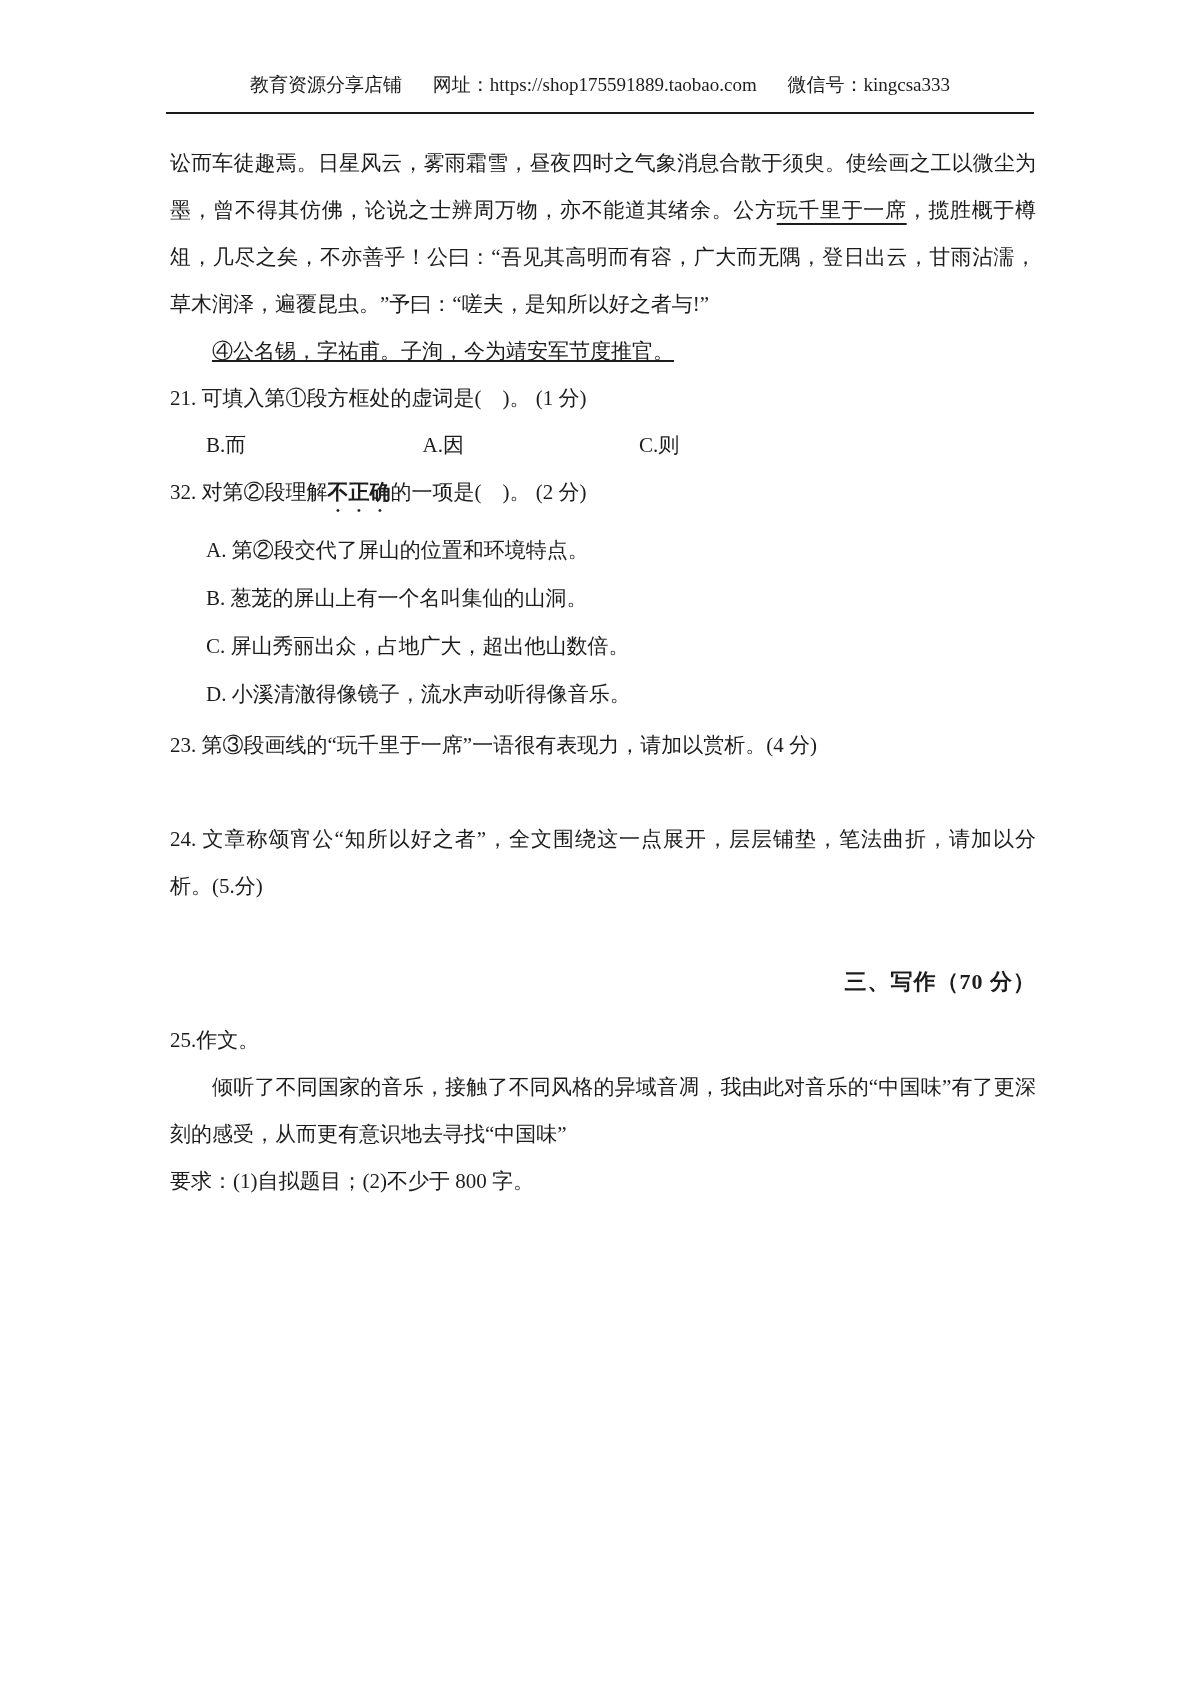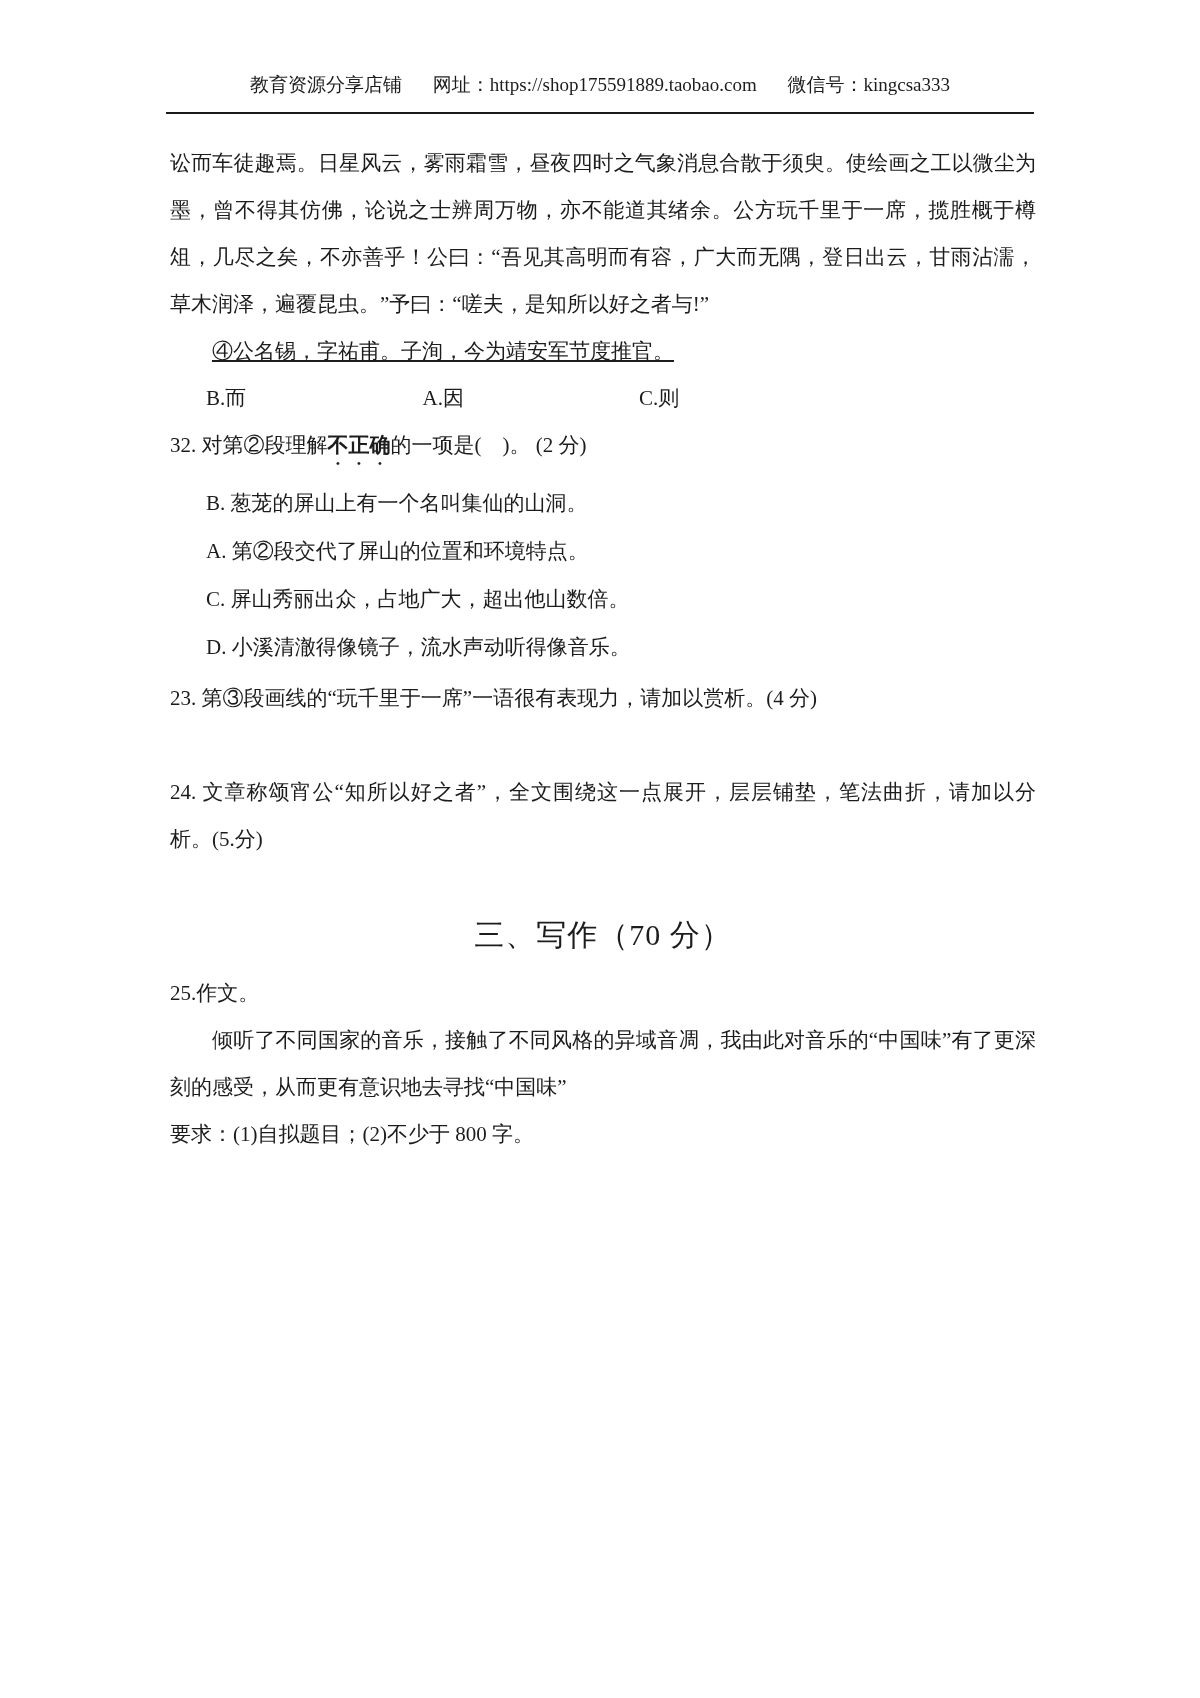--- a/index.html
+++ b/index.html
@@ -38,36 +38,37 @@
   .para { margin: 0; }
   .note { text-indent: 2em; text-decoration: underline; }
   .qline { margin: 0; }
   .opt-row { display: flex; }
   .opt-row .opt { flex: 0 0 25%; padding-left: 36px; }
   .opt-list { margin-top: 10px; }
   .opt-list .opt-line { padding-left: 36px; line-height: 48px; }
   .q23 { margin-top: 4px; }
   .q24 { margin-top: 47px; }
   .underline-phrase {
+    text-decoration: underline;
     text-underline-offset: 6px;
     text-decoration-thickness: 1.5px;
   }
   .emph {
     font-weight: bold;
     -webkit-text-emphasis: filled dot;
     text-emphasis: filled dot;
     -webkit-text-emphasis-position: under;
     text-emphasis-position: under right;
   }
   .section-heading {
     margin-top: 48px;
     margin-bottom: 12px;
-    text-align: center;
-    font-size: 30px;
-    font-weight: 400;
+    text-align: right;
+    font-size: 22px;
+    font-weight: 700;
     line-height: 47px;
     letter-spacing: 1px;
   }
   .indent2 { text-indent: 2em; }
 </style>
 </head>
 <body>
 
 <div class="page">
 
@@ -76,32 +77,33 @@
     <span class="hpart">网址：https://shop175591889.taobao.com</span>
     <span class="hpart">微信号：kingcsa333</span>
   </div>
 
   <div class="content">
 
     <p class="para"><span>讼而车徒趣焉。日星风云，雾雨霜雪，昼夜四时之气象消息合散于须臾。使绘画之工以微尘为墨，曾不得其仿佛，论说之士辨周万物，亦不能道其绪余。公方</span><span class="underline-phrase">玩千里于一席</span><span>，揽胜概于樽俎，几尽之矣，不亦善乎！公曰：“吾见其高明而有容，广大而无隅，登日出云，甘雨沾濡，草木润泽，遍覆昆虫。”予曰：“嗟夫，是知所以好之者与!”</span></p>
 
     <p class="para note">④公名锡，字祐甫。子洵，今为靖安军节度推官。</p>
 
+    <div class="qline">21. 可填入第①段方框处的虚词是(　)。 (1 分)</div>
 
     <div class="opt-row">
       <div class="opt">B.而</div>
       <div class="opt">A.因</div>
       <div class="opt">C.则</div>
     </div>
 
     <div class="qline"><span>32. 对第②段理解</span><span class="emph">不正确</span><span>的一项是(　)。 (2 分)</span></div>
 
     <div class="opt-list">
+      <div class="opt-line">A. 第②段交代了屏山的位置和环境特点。</div>
       <div class="opt-line">B. 葱茏的屏山上有一个名叫集仙的山洞。</div>
-      <div class="opt-line">A. 第②段交代了屏山的位置和环境特点。</div>
       <div class="opt-line">C. 屏山秀丽出众，占地广大，超出他山数倍。</div>
       <div class="opt-line">D. 小溪清澈得像镜子，流水声动听得像音乐。</div>
     </div>
 
     <div class="qline q23">23. 第③段画线的“玩千里于一席”一语很有表现力，请加以赏析。(4 分)</div>
 
     <p class="para q24">24. 文章称颂宵公“知所以好之者”，全文围绕这一点展开，层层铺垫，笔法曲折，请加以分析。(5.分)</p>
 
     <div class="section-heading">三、写作（70 分）</div>
 

